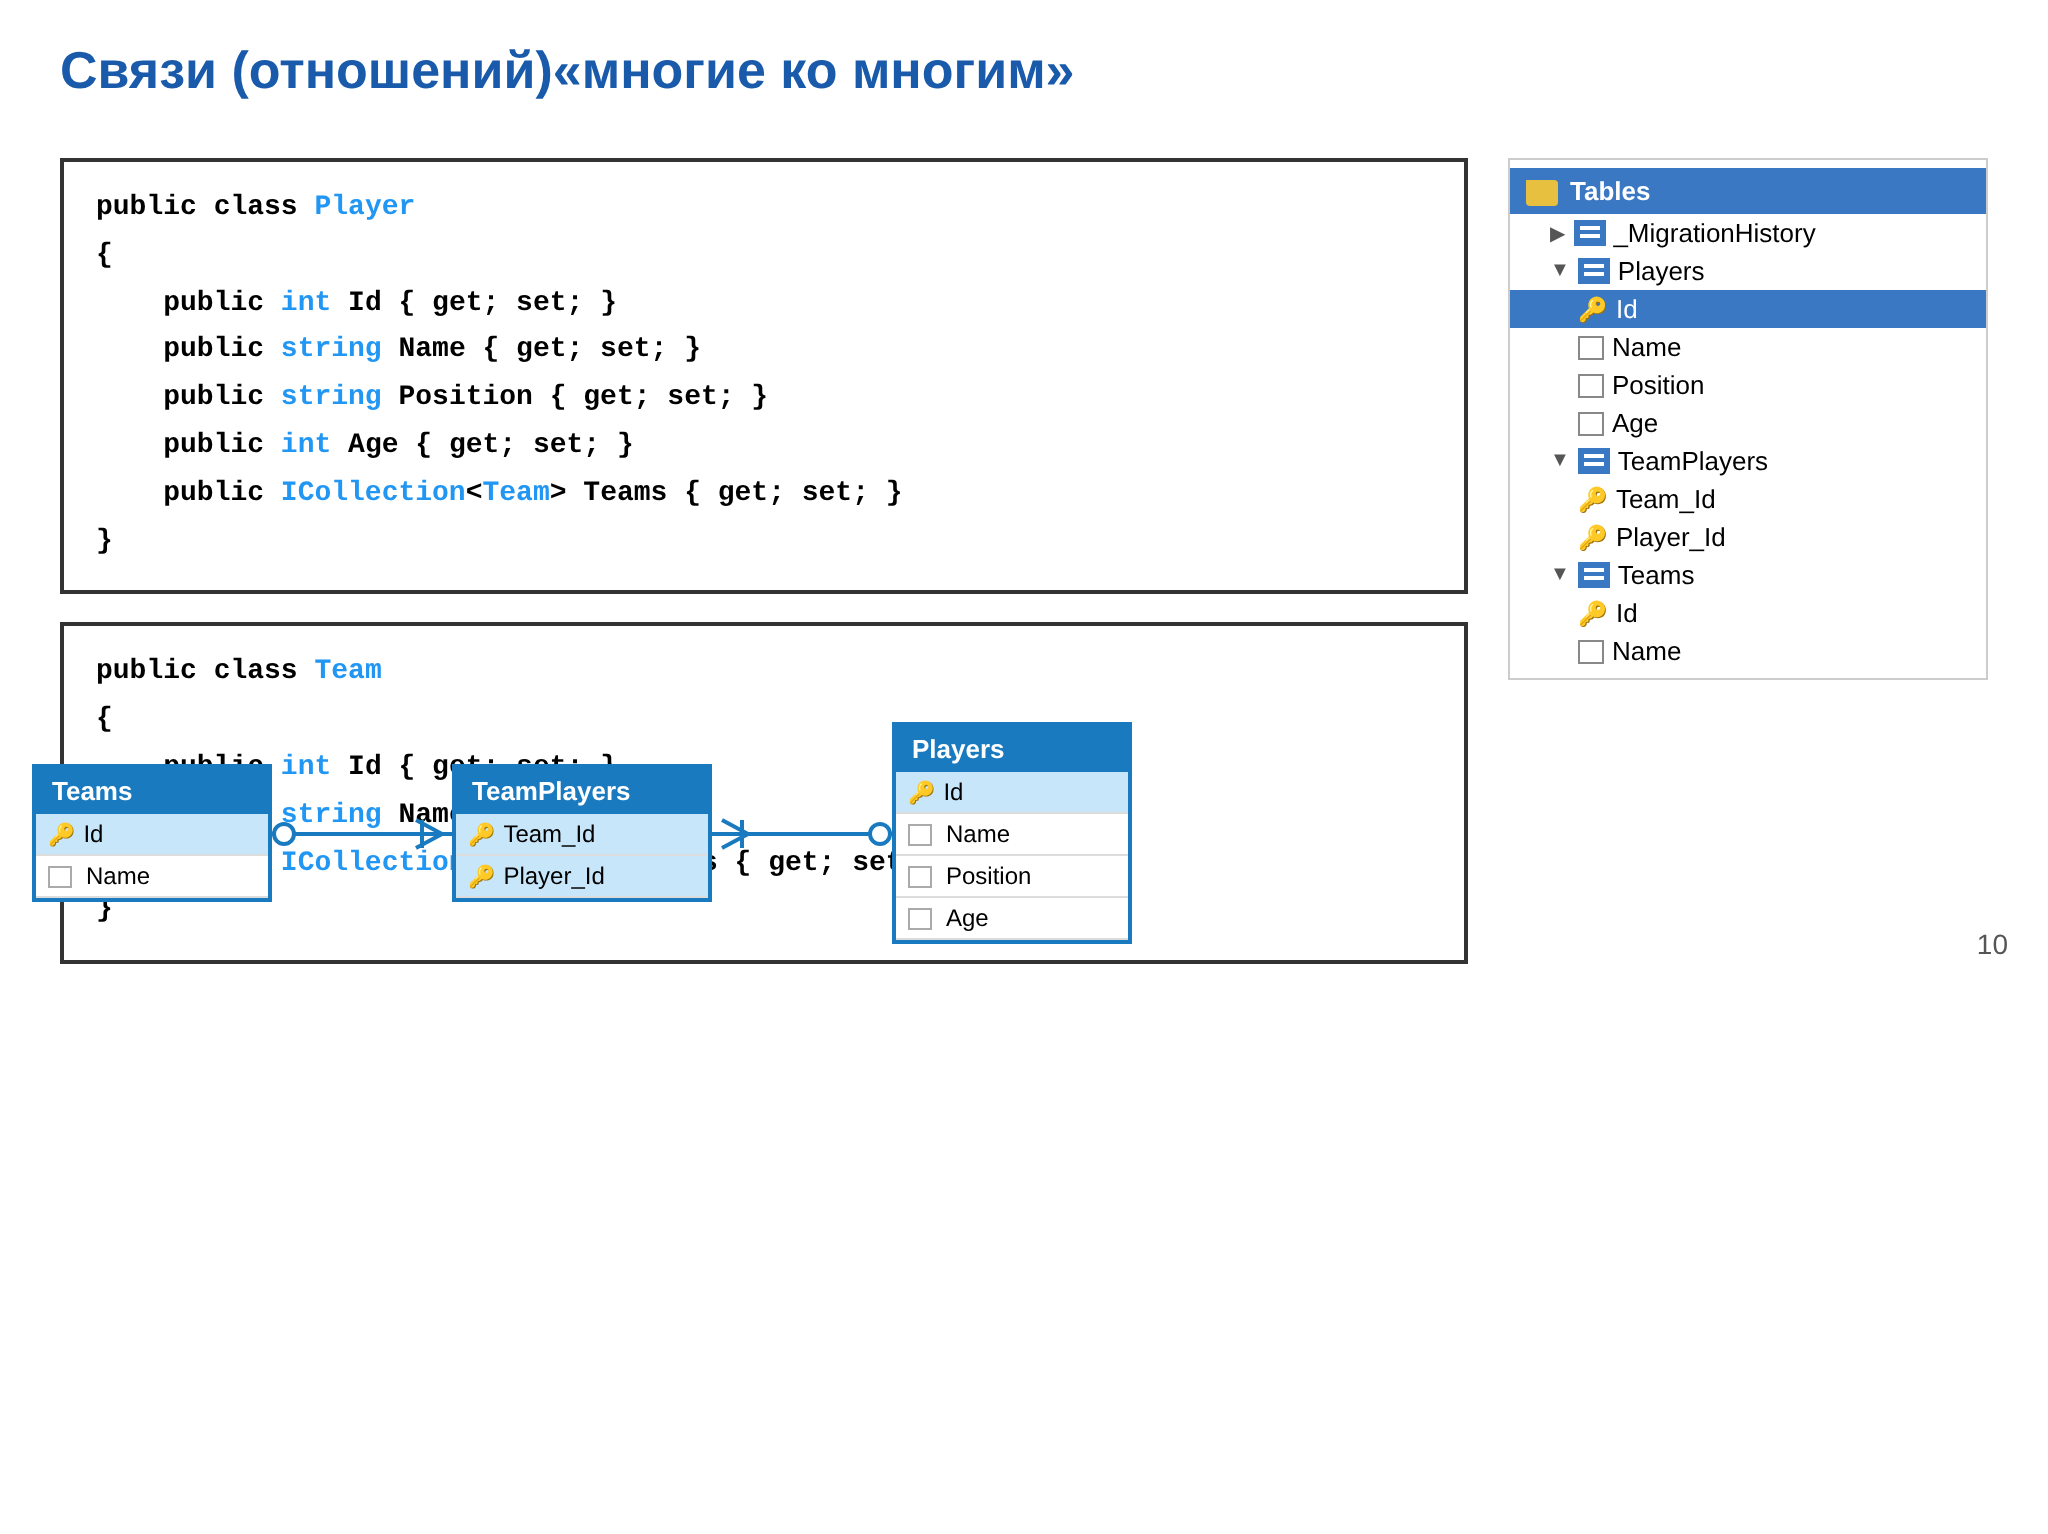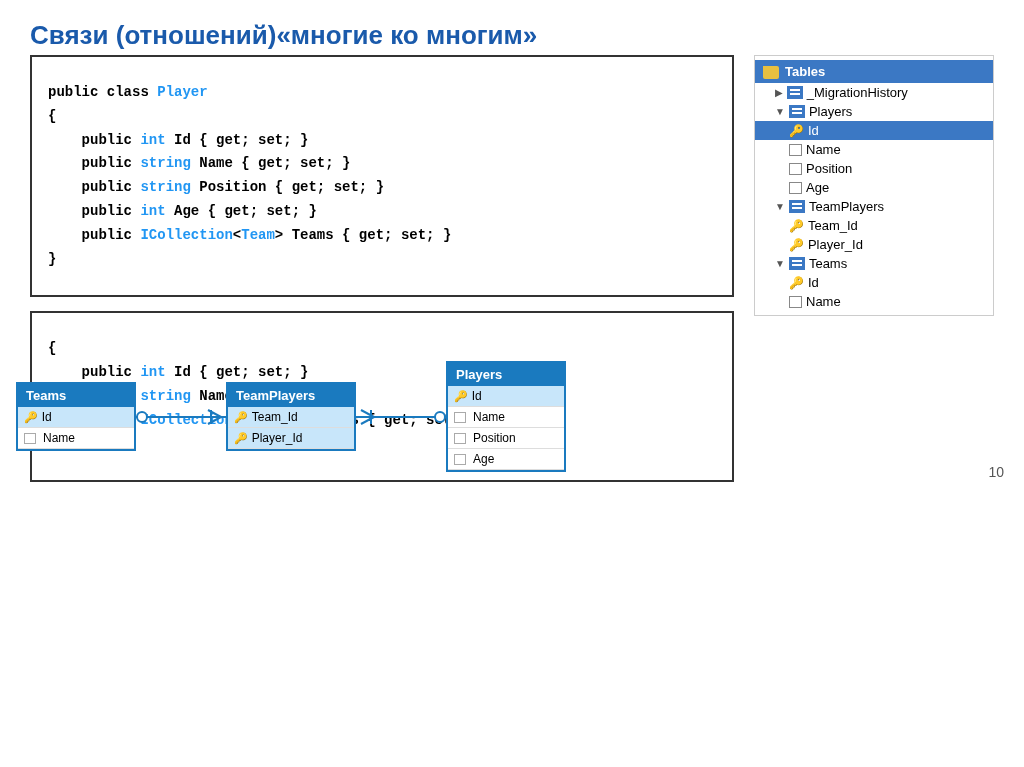--- a/index.html
+++ b/index.html
@@ -14,39 +14,39 @@
 
     .page {
       padding: 20px 30px;
       position: relative;
     }
 
     .title {
       font-size: 26px;
       font-weight: bold;
       color: #1a5aab;
-      margin-bottom: 4px;
+      margin-bottom: 28px;
     }
 
     .content-area {
       display: flex;
       gap: 20px;
       align-items: flex-start;
     }
 
     .code-section {
       flex: 1;
       display: flex;
       flex-direction: column;
       gap: 14px;
     }
 
     .code-box {
       border: 2px solid #333;
-      padding: 24px 16px;
+      padding: 12px 16px;
       font-family: 'Courier New', Courier, monospace;
       font-size: 14px;
       line-height: 1.7;
       background: #fff;
     }
 
     .code-box .kw { color: #000; font-weight: bold; }
     .code-box .type-blue { color: #2196f3; font-weight: bold; }
     .code-box .plain { color: #000; font-weight: bold; }
 
@@ -136,20 +136,21 @@
         <div><span class="plain">{</span></div>
         <div><span class="plain">&nbsp;&nbsp;&nbsp;&nbsp;</span><span class="kw">public </span><span class="type-blue">int</span><span class="plain"> Id { get; set; }</span></div>
         <div><span class="plain">&nbsp;&nbsp;&nbsp;&nbsp;</span><span class="kw">public </span><span class="type-blue">string</span><span class="plain"> Name { get; set; }</span></div>
         <div><span class="plain">&nbsp;&nbsp;&nbsp;&nbsp;</span><span class="kw">public </span><span class="type-blue">string</span><span class="plain"> Position { get; set; }</span></div>
         <div><span class="plain">&nbsp;&nbsp;&nbsp;&nbsp;</span><span class="kw">public </span><span class="type-blue">int</span><span class="plain"> Age { get; set; }</span></div>
         <div><span class="plain">&nbsp;&nbsp;&nbsp;&nbsp;</span><span class="kw">public </span><span class="type-blue">ICollection</span><span class="plain">&lt;</span><span class="type-blue">Team</span><span class="plain">&gt; Teams { get; set; }</span></div>
         <div><span class="plain">}</span></div>
       </div>
 
       <div class="code-box">
+        <div><span class="kw">public </span><span class="kw">class </span><span class="type-blue">Team</span></div>
         <div><span class="plain">{</span></div>
         <div><span class="plain">&nbsp;&nbsp;&nbsp;&nbsp;</span><span class="kw">public </span><span class="type-blue">int</span><span class="plain"> Id { get; set; }</span></div>
         <div><span class="plain">&nbsp;&nbsp;&nbsp;&nbsp;</span><span class="kw">public </span><span class="type-blue">string</span><span class="plain"> Name { get; set; }</span></div>
         <div><span class="plain">&nbsp;&nbsp;&nbsp;&nbsp;</span><span class="kw">public </span><span class="type-blue">ICollection</span><span class="plain">&lt;</span><span class="type-blue">Player</span><span class="plain">&gt;Players { get; set; }</span></div>
         <div><span class="plain">}</span></div>
       </div>
     </div>
 
     <div class="tree-panel">
       <div class="tree-header">

